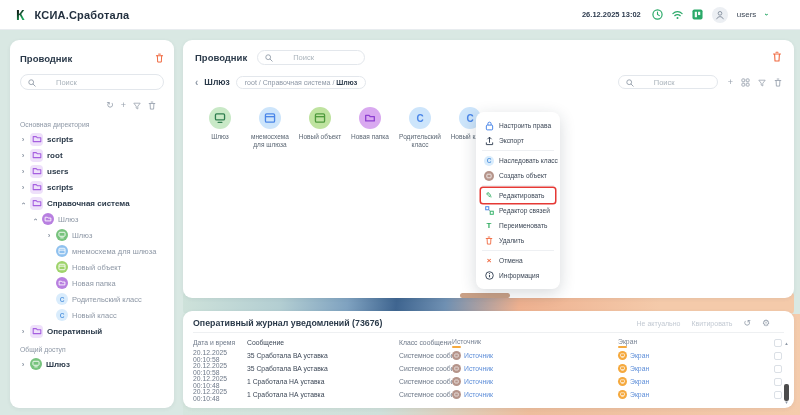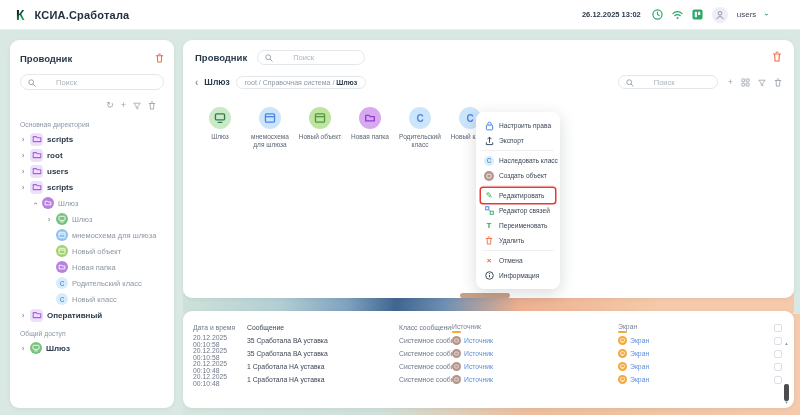--- a/index.html
+++ b/index.html
@@ -211,20 +211,29 @@
       </div>
       <div class="tree-row">
         <span class="chev">›</span>
         <span class="fold-sq">
             <svg width="10" height="10" viewBox="0 0 10 10">
               <path d="M1.2 2.6h3l1 1.1h3.6v3.9H1.2z" fill="none" stroke="#a65fe0" stroke-width="1.1" stroke-linejoin="round"></path>
             </svg>
           </span>
         <span class="tlabel b">scripts</span>
       </div>
+      <div class="tree-row">
+        <span class="chev open">›</span>
+        <span class="fold-sq">
+            <svg width="10" height="10" viewBox="0 0 10 10">
+              <path d="M1.2 2.6h3l1 1.1h3.6v3.9H1.2z" fill="none" stroke="#a65fe0" stroke-width="1.1" stroke-linejoin="round"></path>
+            </svg>
+          </span>
+        <span class="tlabel b">Справочная система</span>
+      </div>
       <div class="tree-row lvl1">
         <span class="chev open">›</span>
         <span class="circle ci12 bg-purple">
             <svg width="8" height="8" viewBox="0 0 10 10">
               <path d="M1.4 2.8h2.8l.9 1h3.5v3.6H1.4z" fill="none" stroke="#fff" stroke-width="1.1" stroke-linejoin="round"></path>
             </svg>
           </span>
         <span class="tlabel">Шлюз</span>
       </div>
       <div class="tree-row lvl2">
@@ -471,20 +480,29 @@
             <circle cx="5" cy="5" r="4.2" fill="none" stroke="#3e4a5c" stroke-width="1.1"></circle>
             <line x1="5" y1="4.4" x2="5" y2="7" stroke="#3e4a5c" stroke-width="1.2"></line>
             <circle cx="5" cy="2.9" r=".7" fill="#3e4a5c"></circle>
           </svg>
         </span>
       <span class="mi-label">Информация</span>
     </div>
   </div>
 
   <section class="journal">
+    <div class="j-head">
+      <span class="j-title">Оперативный журнал уведомлений (73676)</span>
+      <div class="j-actions">
+        <span class="j-action">Не актуально</span>
+        <span class="j-action">Квитировать</span>
+        <span class="gicon">↺</span>
+        <span class="gicon">⚙</span>
+      </div>
+    </div>
     <div class="jheader">
       <span class="c-date">Дата и время</span>
       <span class="c-msg">Сообщение</span>
       <span class="c-class">Класс сообщения</span>
       <span class="c-src">
           <span><span>Источник</span><span class="sort-dash"></span></span>
         </span>
       <span class="c-scr">
           <span><span>Экран</span><span class="sort-dash"></span></span>
         </span>

